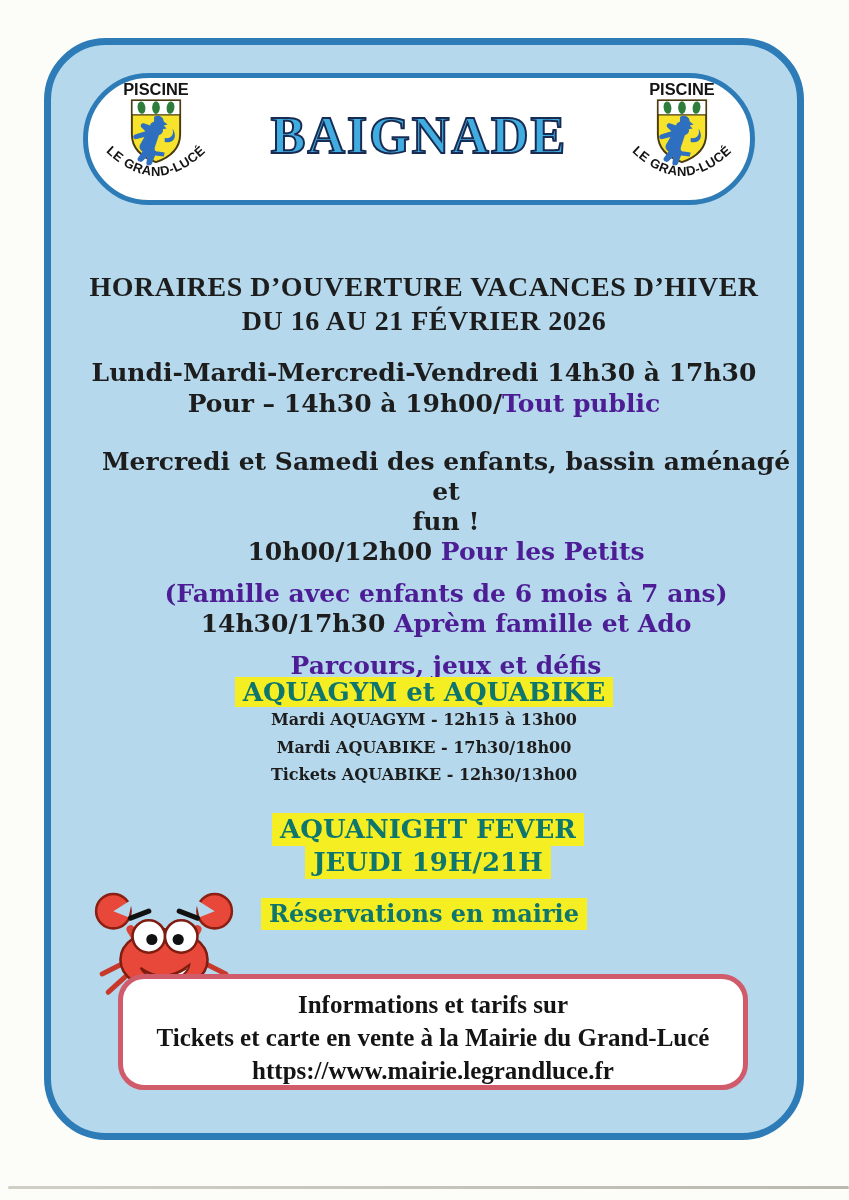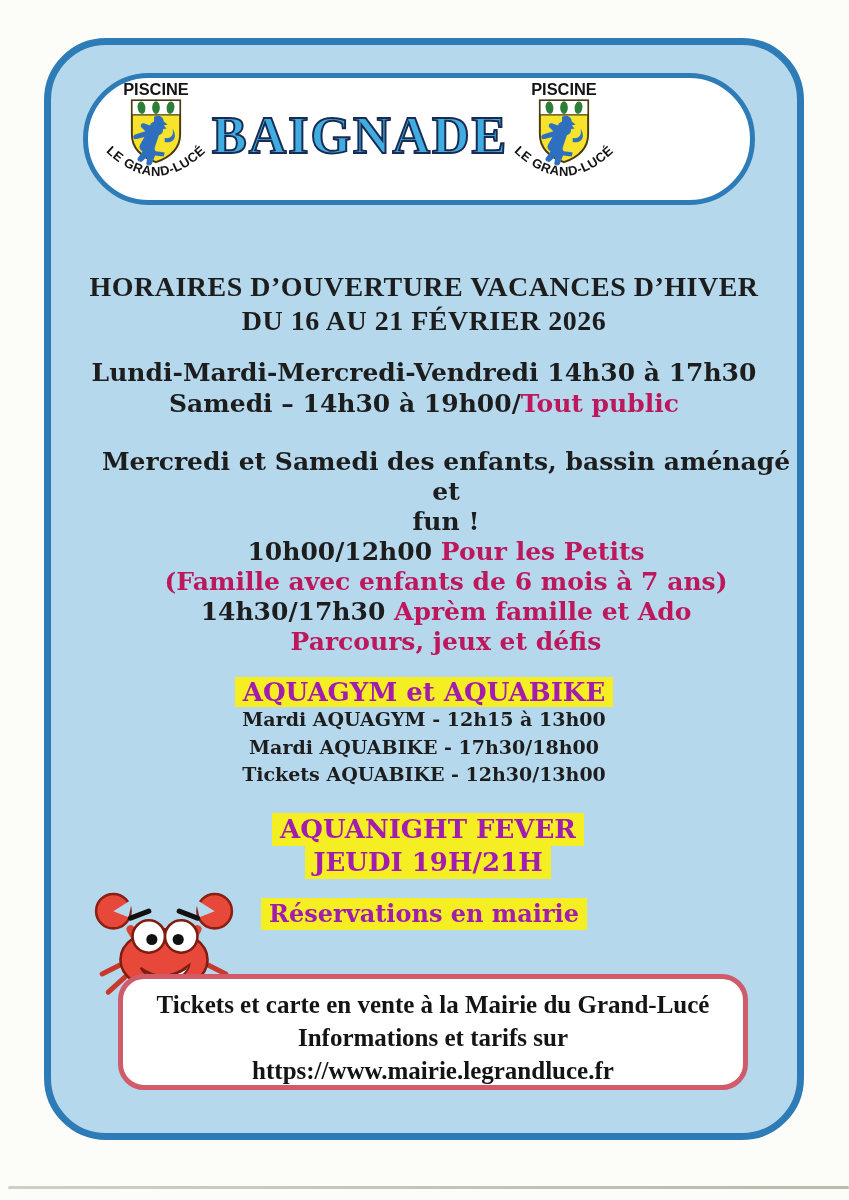--- a/index.html
+++ b/index.html
@@ -2,36 +2,36 @@
 <html><head>
 <meta charset="utf-8">
 <style>
   html,body{margin:0;padding:0;background:#e9e9e4;}
   .sheet{position:relative;width:849px;height:1200px;background:#fcfcf9;overflow:hidden;
          font-family:"DejaVu Serif", serif;}
   .poster{position:absolute;left:44px;top:38px;width:760px;height:1102px;box-sizing:border-box;
           background:#b5d8ec;border:7px solid #2e7cb7;border-radius:62px;}
   .header-pill{position:absolute;left:32px;top:28px;width:672px;height:132px;box-sizing:border-box;
           background:#ffffff;border:5px solid #2e7cb7;border-radius:70px;
-          display:flex;align-items:center;justify-content:flex-start;padding:0 12px;}
+          display:flex;align-items:center;justify-content:space-between;padding:0 12px;}
   .baignade{font-family:"Liberation Serif", serif;font-weight:bold;font-size:52px;line-height:1;
           color:#41acdf;-webkit-text-stroke:2px #182b52;letter-spacing:2px;white-space:nowrap;
           transform:translateY(-3px);}
   .logo{width:112px;height:122px;flex:0 0 auto;}
   .block{position:absolute;left:0;right:0;text-align:center;color:#1d1d1d;}
   .title-block{top:225px;font-family:"Liberation Serif", serif;font-weight:bold;
           font-size:28px;line-height:34px;letter-spacing:0.5px;}
   .sched-block{top:312px;font-weight:bold;font-size:25px;line-height:31px;}
   .kids-block{top:402px;font-weight:bold;font-size:25px;line-height:30px;padding-left:44px;}
   .aqua-head{top:632px;font-weight:bold;font-size:26px;line-height:30px;}
-  .aqua-lines{top:661px;font-weight:bold;font-size:19px;line-height:27.5px;}
+  .aqua-lines{top:661px;font-weight:bold;font-size:16px;line-height:27.5px;}
   .aquanight{top:768px;font-weight:bold;font-size:26px;line-height:33px;margin-left:8px;}
   .resa{top:853px;font-weight:bold;font-size:24px;line-height:32px;}
-  .yellow-text{color:#be185d;}
-  .hl{background:#f4ee22;color:#a21caf;display:inline-block;padding:0 8px;}
+  .yellow-text{color:#4c1d95;margin-top:12px;}
+  .hl{background:#f4ee22;color:#0f766e;display:inline-block;padding:0 8px;}
   .crab{position:absolute;left:37px;top:835px;width:152px;height:118px;}
   .footer-box{position:absolute;left:67px;top:929px;width:630px;height:116px;box-sizing:border-box;
           background:#ffffff;border:5px solid #d05b6b;border-radius:26px;
           font-family:"Liberation Serif", serif;font-weight:bold;font-size:25px;line-height:33px;
           text-align:center;color:#141414;padding-top:9px;}
   .scan-line{position:absolute;left:8px;top:1186px;width:841px;height:3px;
           background:linear-gradient(90deg,#cfcfc6,#b9b9ae);border-radius:2px;}
   .logo text{font-family:"Liberation Sans", sans-serif;}
 </style>
 </head>
@@ -83,21 +83,21 @@
       </svg>
     </div>
 
     <div class="block title-block">
       <div>HORAIRES D’OUVERTURE VACANCES D’HIVER</div>
       <div>DU 16 AU 21 FÉVRIER 2026</div>
     </div>
 
     <div class="block sched-block">
       <div>Lundi-Mardi-Mercredi-Vendredi 14h30 à 17h30</div>
-      <div><span>Samedi – 14h30 à 19h00/</span><span class="yellow-text">Tout public</span></div>
+      <div><span>Pour – 14h30 à 19h00/</span><span class="yellow-text">Tout public</span></div>
     </div>
 
     <div class="block kids-block">
       <div>Mercredi et Samedi des enfants, bassin aménagé et</div>
       <div>fun !</div>
       <div><span>10h00/12h00 </span><span class="yellow-text">Pour les Petits</span></div>
       <div class="yellow-text">(Famille avec enfants de 6 mois à 7 ans)</div>
       <div><span>14h30/17h30 </span><span class="yellow-text">Aprèm famille et Ado</span></div>
       <div class="yellow-text">Parcours, jeux et défis</div>
     </div>
@@ -149,21 +149,21 @@
 
         <path d="M42,37 L60,30" stroke="#111111" stroke-width="5"></path>
         <path d="M90,30 L108,37" stroke="#111111" stroke-width="5"></path>
 
         <path d="M52,86 Q75,103 100,83 Q98,96 76,98 Q57,96 52,86 z" fill="#ffffff" stroke="#7e1c10" stroke-width="2"></path>
         <path d="M56,90 Q76,100 97,87" stroke="#7e1c10" stroke-width="1.5" fill="none"></path>
       </g>
     </svg>
 
     <div class="footer-box">
+      <div>Informations et tarifs sur</div>
       <div>Tickets et carte en vente à la Mairie du Grand-Lucé</div>
-      <div>Informations et tarifs sur</div>
       <div>https://www.mairie.legrandluce.fr</div>
     </div>
 
   </div>
 
   <div class="scan-line"></div>
 </div>
 
 </body></html>

